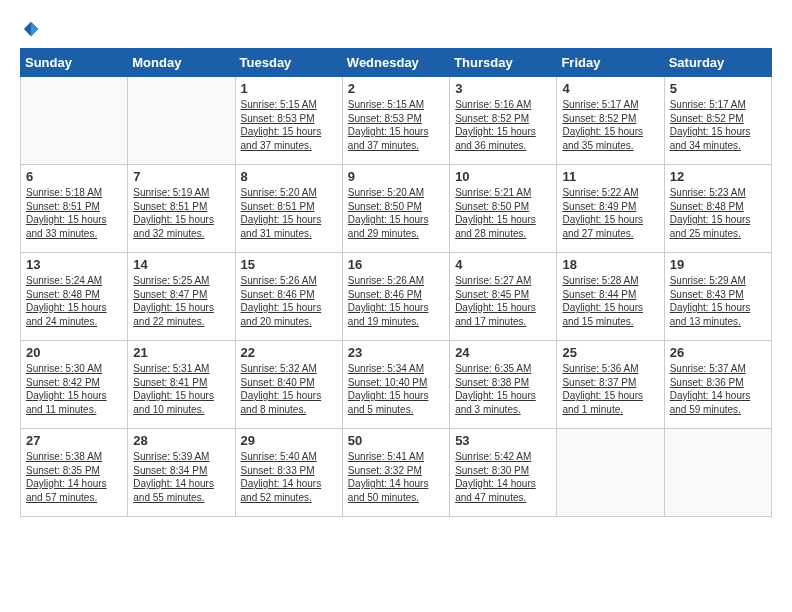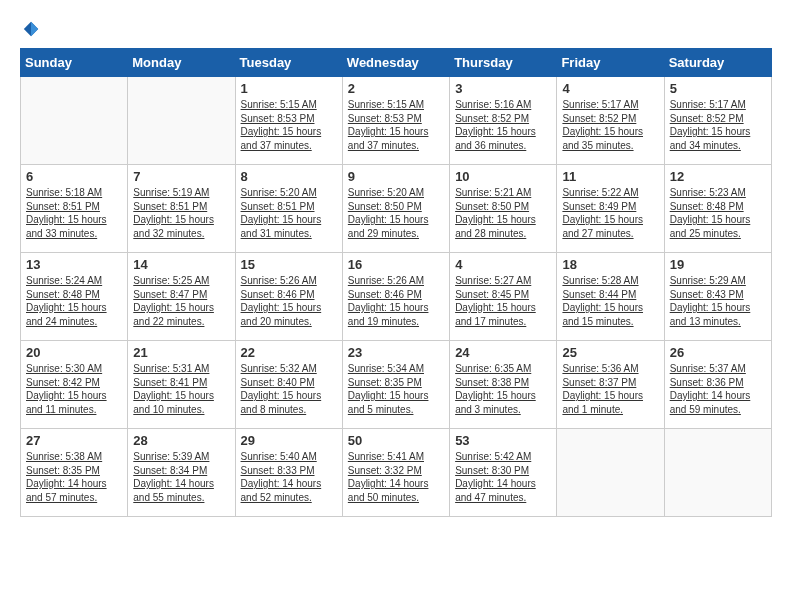--- a/index.html
+++ b/index.html
@@ -256,21 +256,21 @@
         </td>
         <td>
           <span class="day-num">22</span>
           <div class="cell-text">Sunrise: 5:32 AM
 Sunset: 8:40 PM
 Daylight: 15 hours and 8 minutes.</div>
         </td>
         <td>
           <span class="day-num">23</span>
           <div class="cell-text">Sunrise: 5:34 AM
-Sunset: 8:35 PM
+Sunset: 10:40 PM
 Daylight: 15 hours and 5 minutes.</div>
         </td>
         <td>
           <span class="day-num">24</span>
           <div class="cell-text">Sunrise: 6:35 AM
 Sunset: 8:38 PM
 Daylight: 15 hours and 3 minutes.</div>
         </td>
         <td>
           <span class="day-num">25</span>

